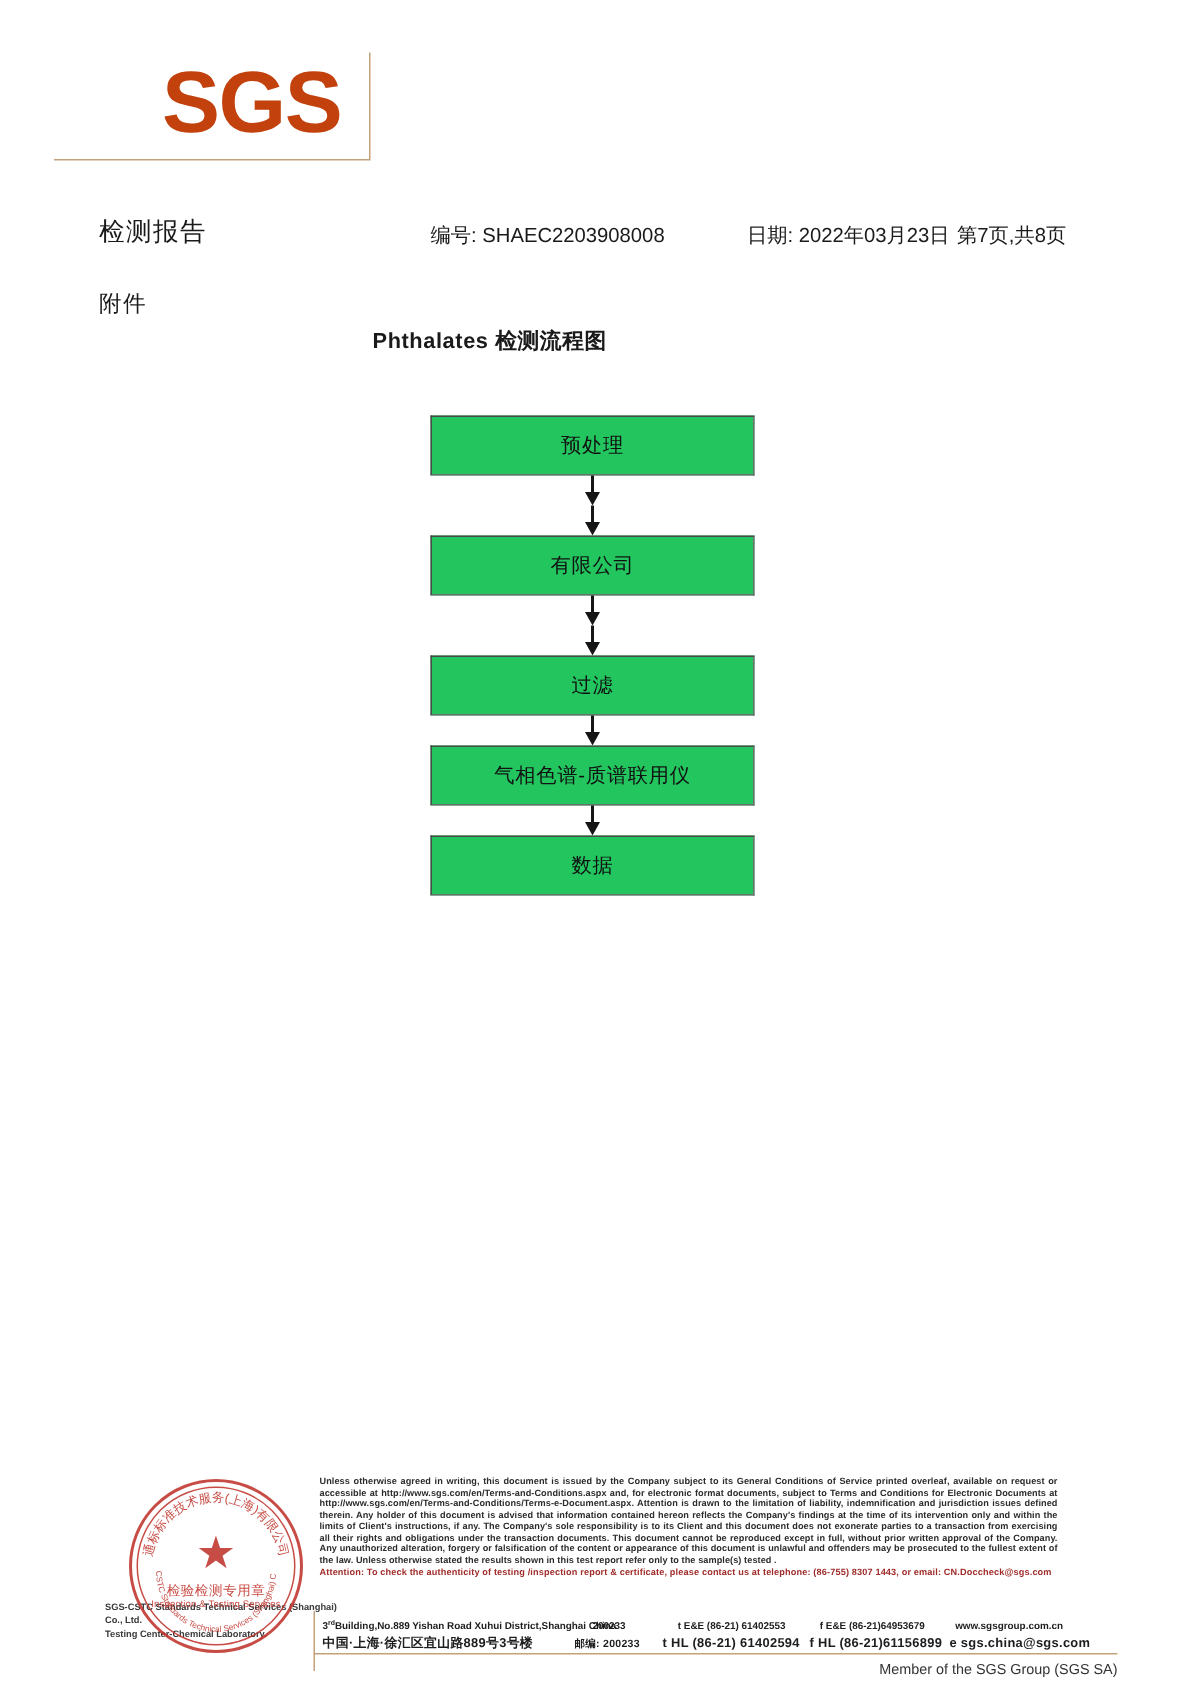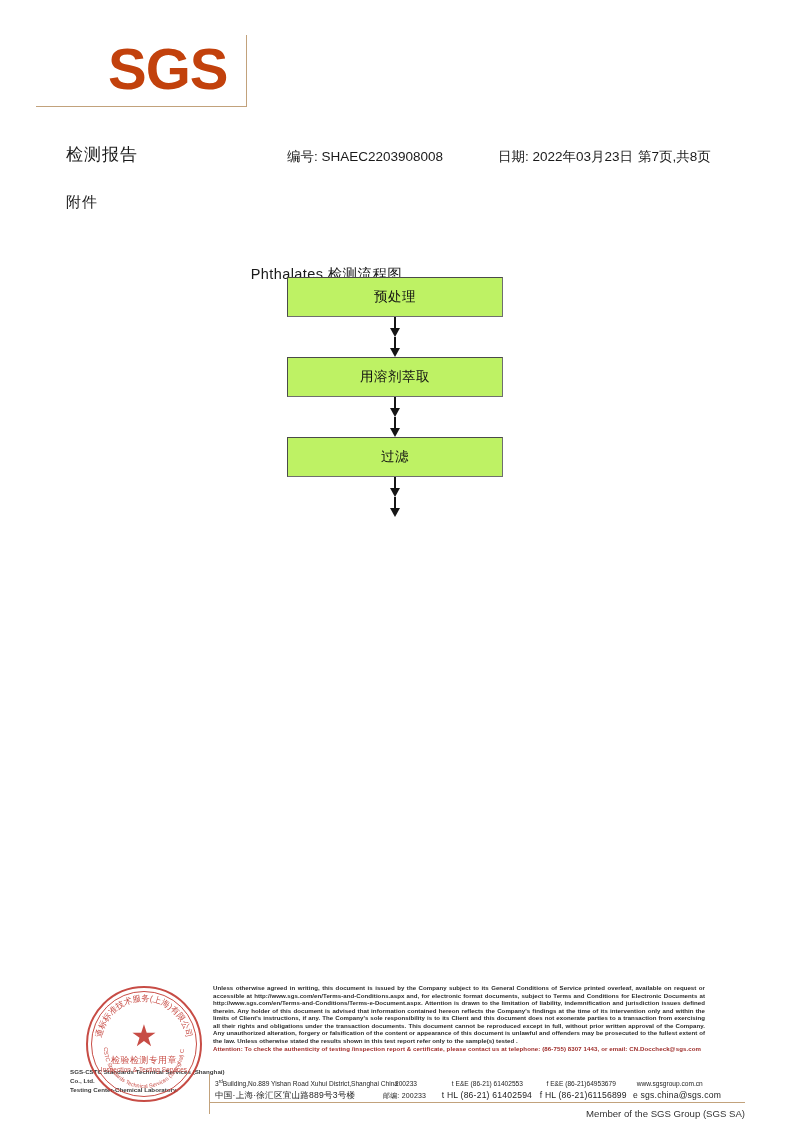--- a/index.html
+++ b/index.html
@@ -88,38 +88,37 @@
   }
 
   
   .flow-title {
     position: absolute;
     left: 0;
     top: 218px;
     width: 653px;
     text-align: center;
     font-size: 14.5px;
-    font-weight: normal;
+    font-weight: bold;
     letter-spacing: 0.4px;
-    margin-top: 47px;
   }
   .flow {
     position: absolute;
     left: 287px;
     top: 277px;
     width: 216px;
   }
   .flow-box {
     box-sizing: border-box;
     width: 216px;
     height: 40px;
     border: 1px solid #4a4a4a;
     border-right-color: #6f6f6f;
     border-bottom-color: #6f6f6f;
-    background: #bef264;
+    background: #22c55e;
     display: flex;
     align-items: center;
     justify-content: center;
     font-size: 13.5px;
     letter-spacing: 0.5px;
     color: #111111;
   }
   .flow-arrow {
     width: 216px;
     height: 20px;
@@ -196,20 +195,21 @@
     width: 530px;
     font-size: 6.6px;
     line-height: 12.5px;
     color: #1d1d1d;
   }
   .addr-row {
     display: flex;
     align-items: baseline;
     height: 12.5px;
     white-space: nowrap;
+    font-weight: bold;
   }
   .addr-c1 { width: 180px; }
   .addr-c2 { width: 63px; }
   .addr-c3 { width: 105px; }
   .addr-c4 { width: 100px; }
   .addr-c5 { width: 120px; }
   .addr-row.cn { font-size: 8.6px; letter-spacing: 0.2px; }
   .addr-row.cn .addr-c2 { font-size: 7px; }
   .sup { font-size: 4.6px; vertical-align: super; }
 
@@ -323,38 +323,40 @@
 <div class="flow">
   <div class="flow-box">预处理</div>
   <div class="flow-arrow">
       <div class="shaft"></div>
       <div class="head"></div>
     </div>
   <div class="flow-arrow">
       <div class="shaft"></div>
       <div class="head"></div>
     </div>
-  <div class="flow-box">用溶剂萃取</div>
+  <div class="flow-box">有限公司</div>
   <div class="flow-arrow">
       <div class="shaft"></div>
       <div class="head"></div>
     </div>
   <div class="flow-arrow">
       <div class="shaft"></div>
       <div class="head"></div>
     </div>
   <div class="flow-box">过滤</div>
   <div class="flow-arrow">
       <div class="shaft"></div>
       <div class="head"></div>
     </div>
-  <div class="flow-arrow">
-      <div class="shaft"></div>
-      <div class="head"></div>
-    </div>
+  <div class="flow-box">气相色谱-质谱联用仪</div>
+  <div class="flow-arrow">
+      <div class="shaft"></div>
+      <div class="head"></div>
+    </div>
+  <div class="flow-box">数据</div>
 </div>
 
 <div class="legal-wrap">
   <div class="legal-text">Unless otherwise agreed in writing, this document is issued by the Company subject to its General Conditions of Service printed overleaf, available on request or accessible at http://www.sgs.com/en/Terms-and-Conditions.aspx and, for electronic format documents, subject to Terms and Conditions for Electronic Documents at http://www.sgs.com/en/Terms-and-Conditions/Terms-e-Document.aspx. Attention is drawn to the limitation of liability, indemnification and jurisdiction issues defined therein. Any holder of this document is advised that information contained hereon reflects the Company's findings at the time of its intervention only and within the limits of Client's instructions, if any. The Company's sole responsibility is to its Client and this document does not exonerate parties to a transaction from exercising all their rights and obligations under the transaction documents. This document cannot be reproduced except in full, without prior written approval of the Company. Any unauthorized alteration, forgery or falsification of the content or appearance of this document is unlawful and offenders may be prosecuted to the fullest extent of the law. Unless otherwise stated the results shown in this test report refer only to the sample(s) tested .</div>
   <div class="legal-attention">Attention: To check the authenticity of testing /inspection report &amp; certificate, please contact us at telephone: (86-755) 8307 1443, or email: CN.Doccheck@sgs.com</div>
 </div>
 
 <div class="company-lines">
   <div>SGS-CSTC Standards Technical Services (Shanghai) Co., Ltd.</div>
   <div>Testing Center-Chemical Laboratory.</div>

